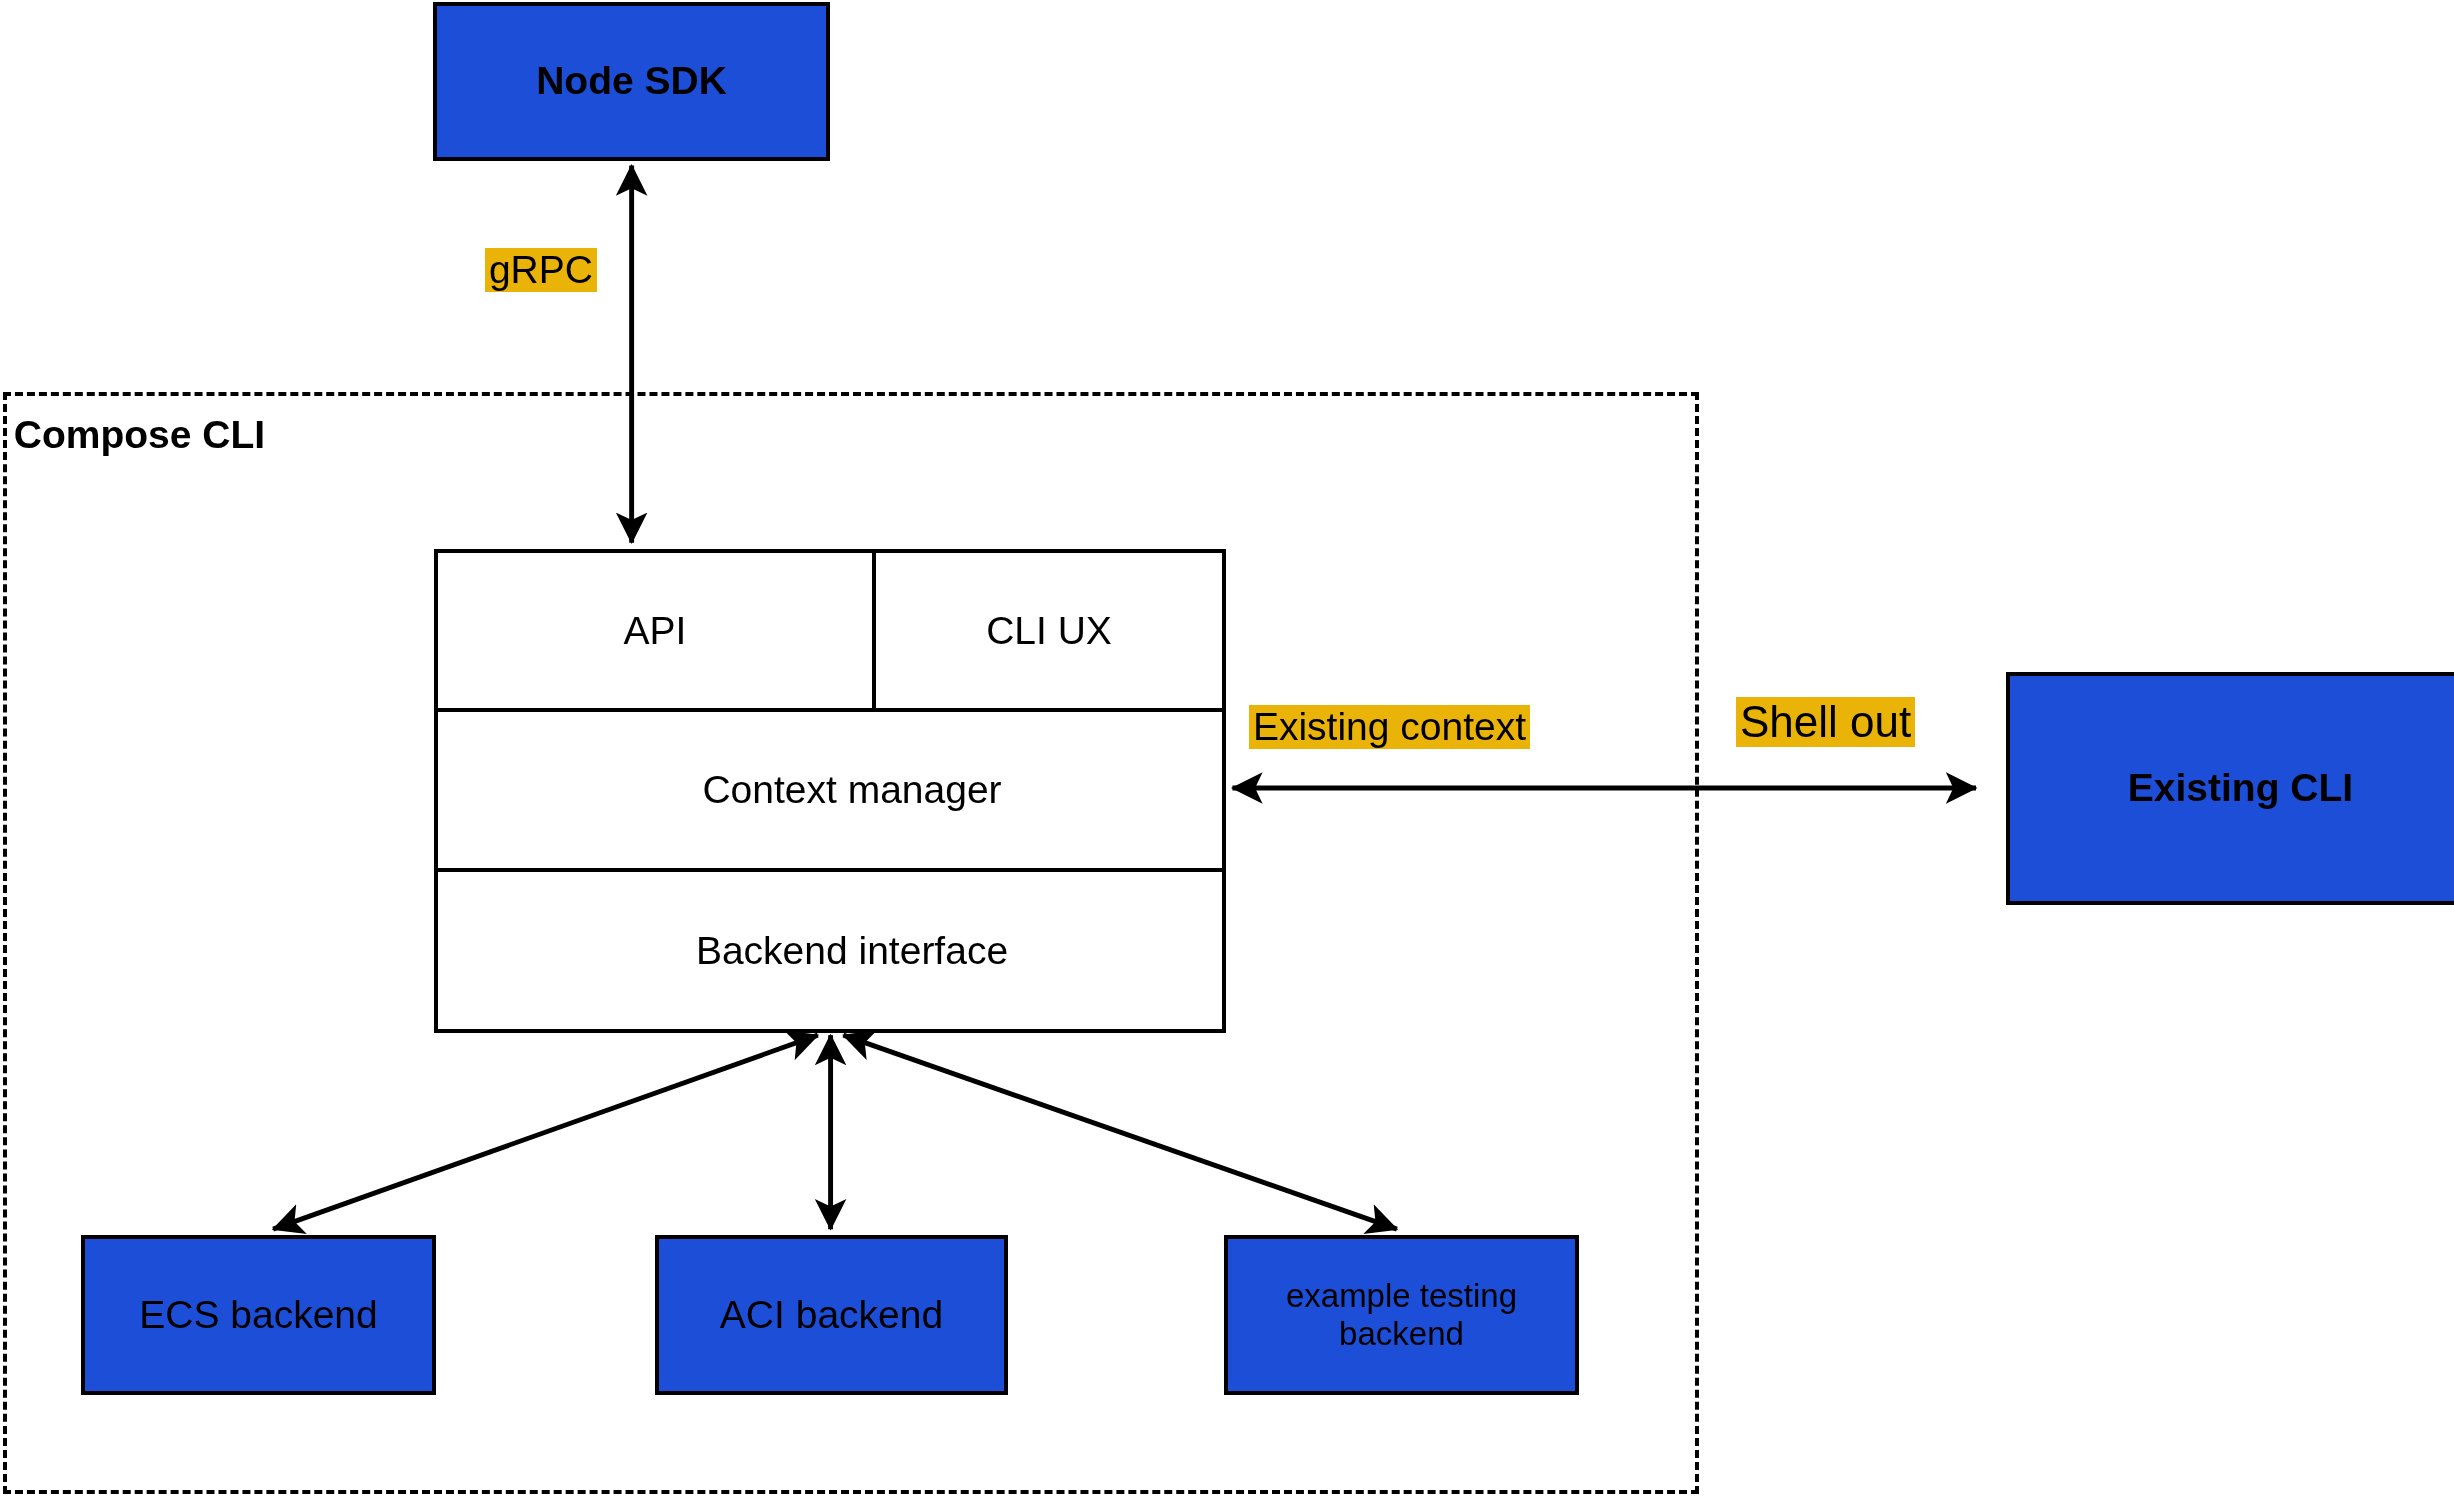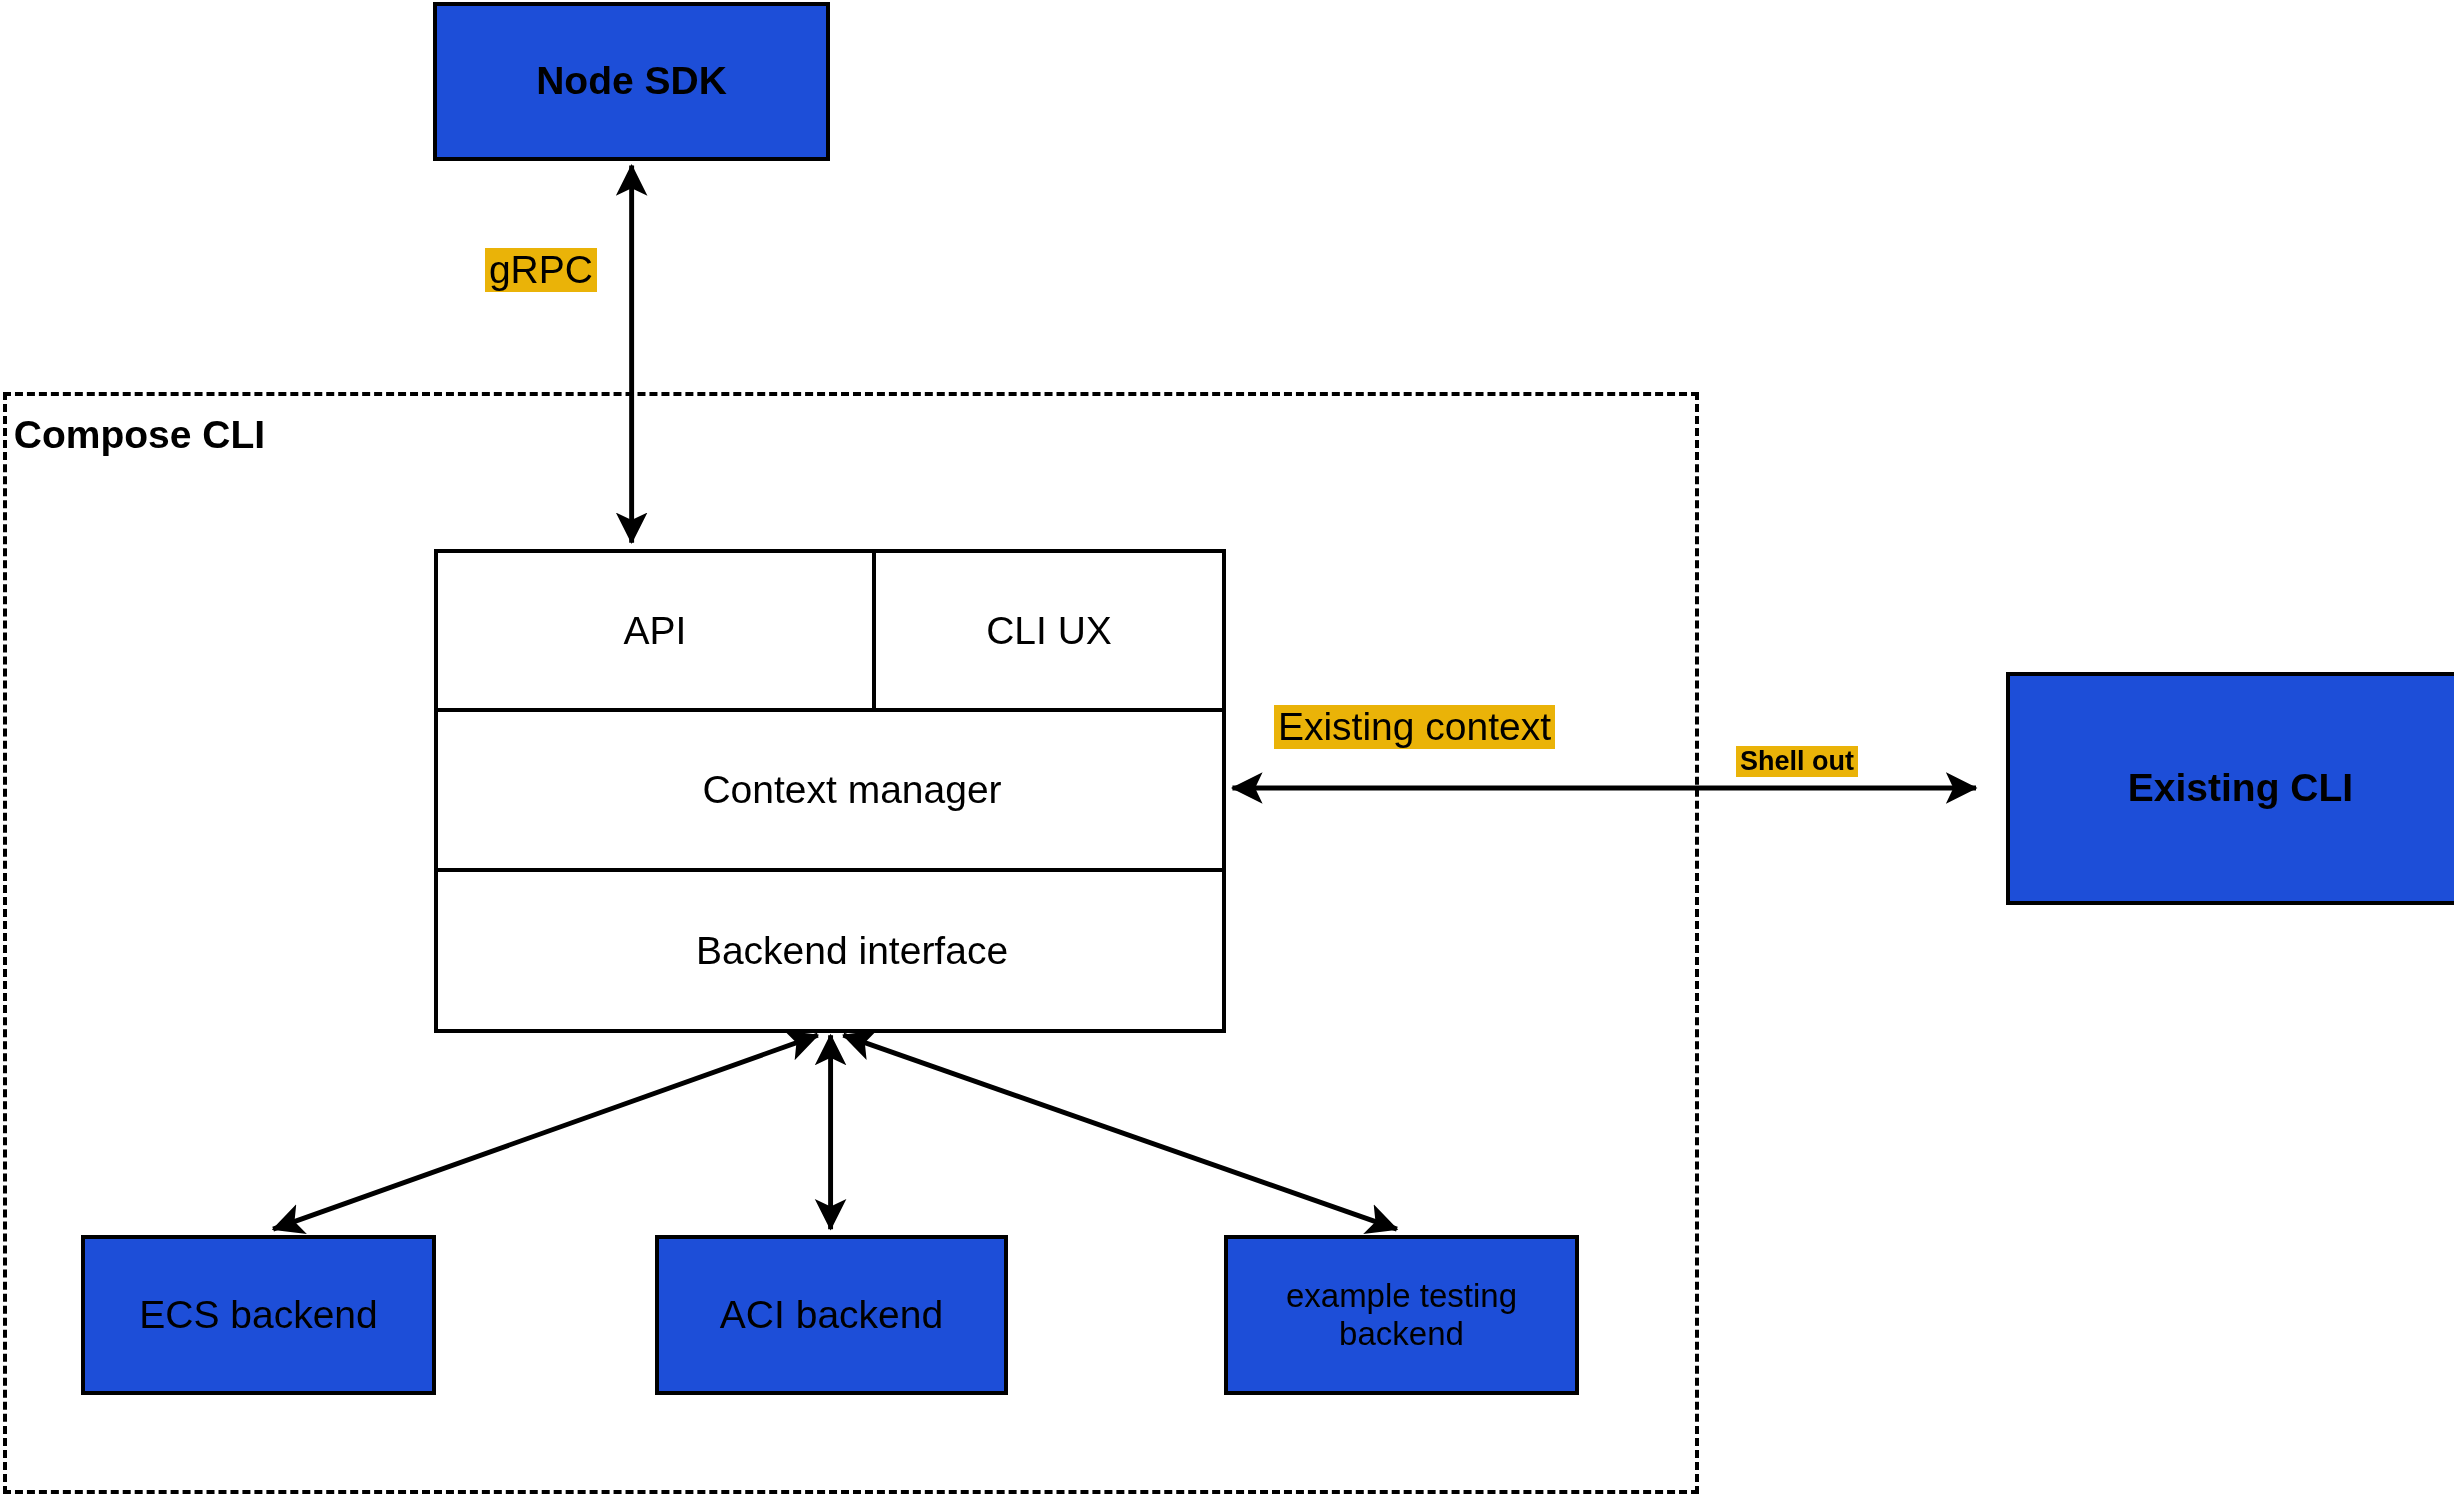--- a/index.html
+++ b/index.html
@@ -144,23 +144,23 @@
       </div>
     </div>
 
     <div class="stack-row" style="flex:163 1 0;">
       <div class="stack-cell">
         <span class="node-label">Backend interface</span>
       </div>
     </div>
   </div>
 
-  <div class="edge-label" style="left:1249px; top:705px; font-size:39px;margin-left:25px;">Existing context</div>
+  <div class="edge-label" style="left:1249px; top:705px; font-size:39px;">Existing context</div>
 
-  <div class="edge-label" style="left:1736px; top:746px; font-size:27px;font-weight:bold;">Shell out</div>
+  <div class="edge-label" style="left:1736px; top:697px; font-size:44px;">Shell out</div>
 
   <div class="node-box" style="left:1982px; top:672px; width:469px; height:233px; font-size:39px;margin-left:24px;">
     <span class="node-label bold-label">Existing CLI</span>
   </div>
 
   <div class="node-box" style="left:81px; top:1235px; width:355px; height:160px; font-size:39px;">
     <span class="node-label">ECS backend</span>
   </div>
 
   <div class="node-box" style="left:655px; top:1235px; width:353px; height:160px; font-size:39px;">

